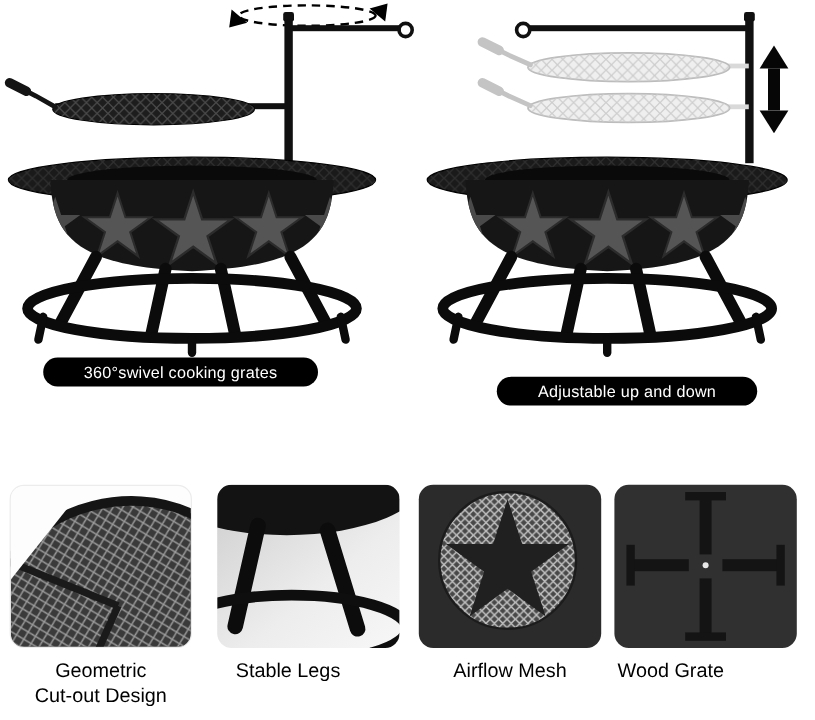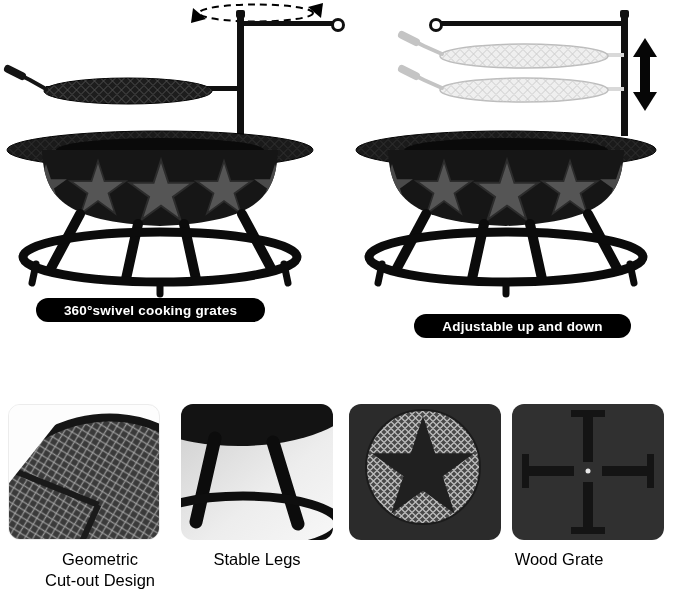--- a/index.html
+++ b/index.html
@@ -2,21 +2,21 @@
 <html><head>
 <meta charset="utf-8">
 <style>
   * { margin:0; padding:0; box-sizing:border-box; }
   html,body { background:#ffffff; font-family:"Liberation Sans", sans-serif; }
   .canvas { position:relative; width:679px; height:600px; background:#ffffff; overflow:hidden; }
   .pit-svg { position:absolute; display:block; }
   .badge {
     position:absolute; height:24px; background:#000000; color:#ffffff;
     border-radius:13px; display:flex; align-items:center; justify-content:center;
-    font-size:13.5px; font-weight:bold; letter-spacing:.2px; top:298px;
+    font-size:13.5px; font-weight:normal; letter-spacing:.2px; top:298px;
   }
   .badge-left  { left:36px;  width:229px; }
   .badge-right { left:414px; width:217px;margin-top:16px; }
   .tile { position:absolute; top:404px; width:152px; height:136px; border-radius:12px; overflow:hidden; }
   .tile svg { display:block; }
   .caption {
     position:absolute; top:549px; width:152px; text-align:center;
     font-size:16.5px; color:#000; line-height:1.28; white-space:pre-line;
   }
 </style>
@@ -216,18 +216,19 @@
         <rect x="59" y="123" width="34" height="7"></rect>
         <rect x="14" y="62" width="48" height="10"></rect>
         <rect x="10" y="50" width="7" height="34"></rect>
         <rect x="90" y="62" width="48" height="10"></rect>
         <rect x="135" y="50" width="7" height="34"></rect>
       </g>
       <circle cx="76" cy="67" r="2.5" fill="#e8e8e8"></circle>
     </svg>
   </div>
 
-  <div class="caption" style="left:24px">Geometric
+  <div class="caption" style="left:8px">Geometric
 Cut-out Design</div>
-  <div class="caption" style="left:181px">Stable Legs</div>
+  <div class="caption" style="left:164px">Stable Legs</div>
+  <div class="caption" style="left:349px">Airflow Mesh</div>
   <div class="caption" style="left:483px">Wood Grate</div>
 
 </div>
 
 </body></html>

